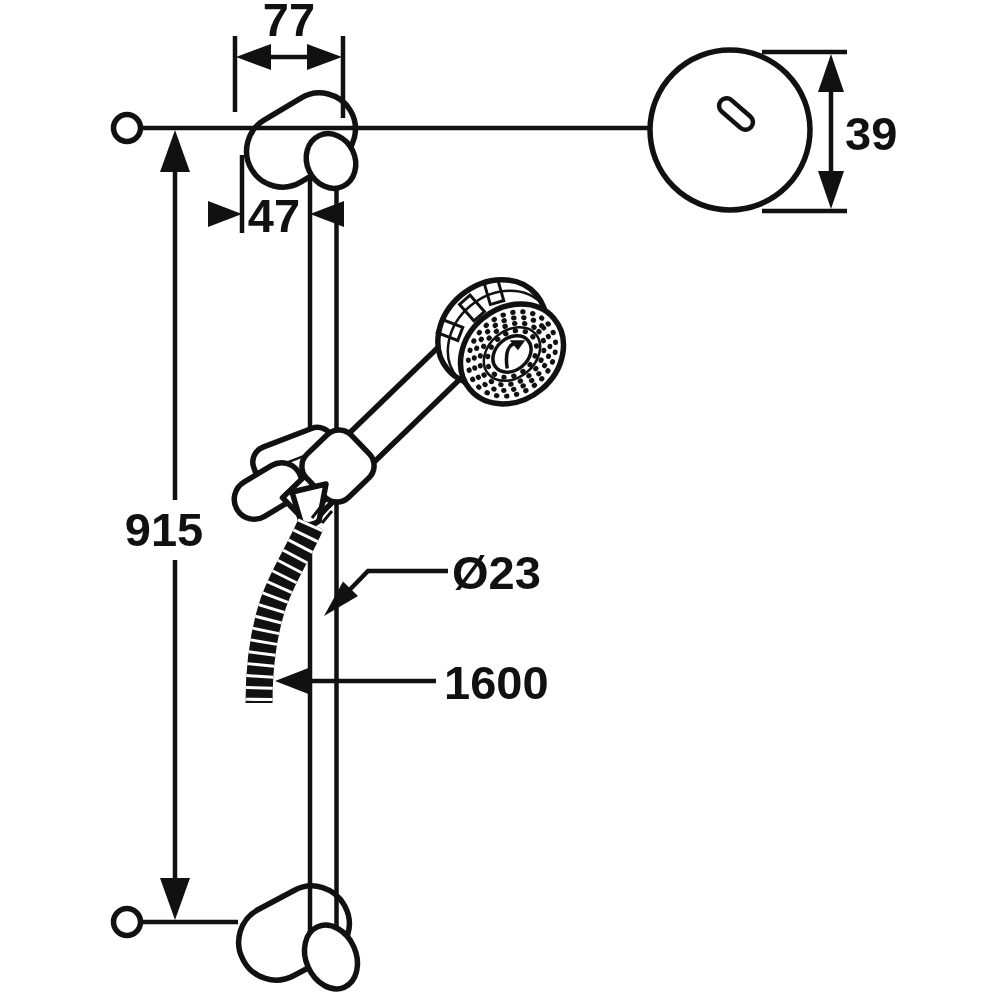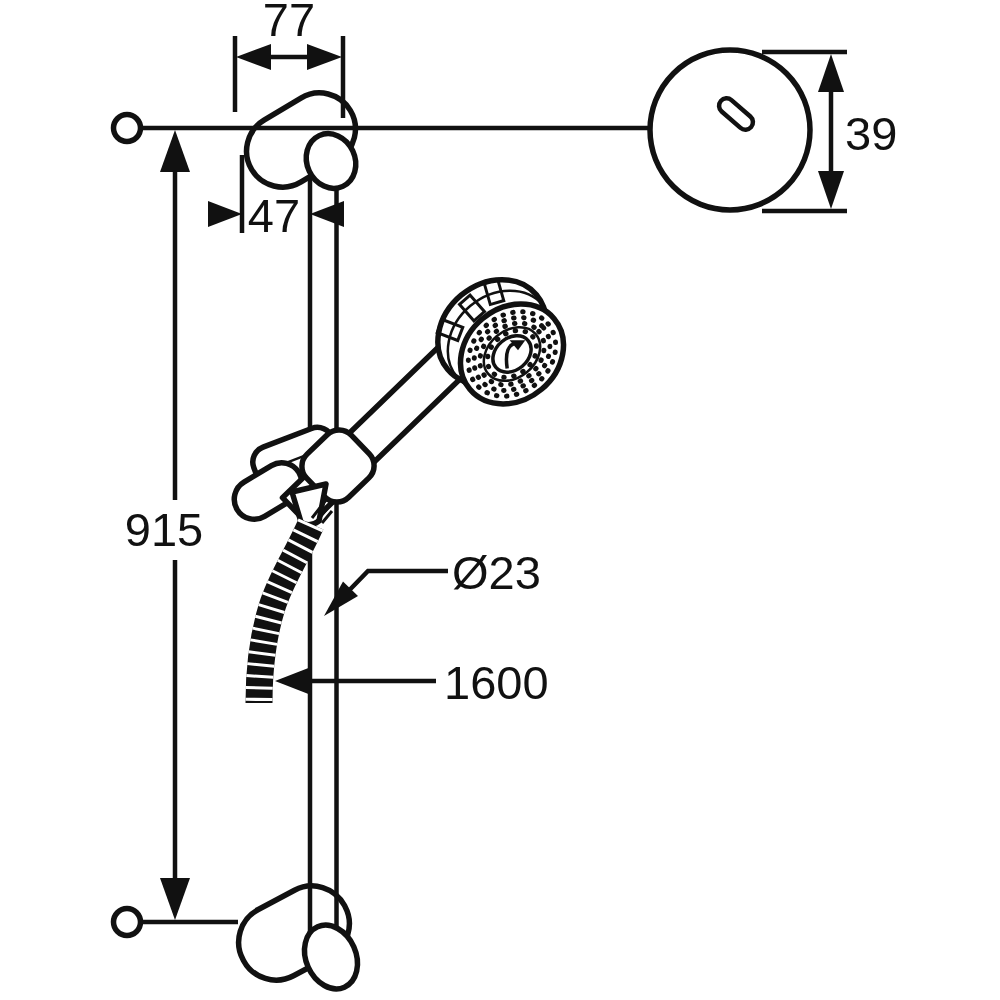--- a/index.html
+++ b/index.html
@@ -1,16 +1,16 @@
 <!DOCTYPE html>
 <html><head>
 <meta charset="utf-8">
 <style>
   html,body{margin:0;padding:0;background:#ffffff;}
-  .stage{position:relative;width:1000px;height:1000px;background:#ffffff;overflow:hidden;}
+  .stage{position:relative;width:1000px;height:1000px;background:#ffffff;overflow:hidden;font-weight:bold;}
   svg{display:block;}
   .ol{fill:#ffffff;stroke:#111111;stroke-width:5.5;stroke-linejoin:round;}
   .ln{fill:none;stroke:#111111;stroke-width:4.5;stroke-linecap:butt;}
   .thin{fill:none;stroke:#111111;stroke-width:2.5;}
   .arr{fill:#111111;stroke:none;}
   .dots{fill:none;stroke:#111111;stroke-width:5;stroke-linecap:round;stroke-dasharray:0.5 9.5;}
   .dim-label{font-family:"Liberation Sans","DejaVu Sans",sans-serif;font-size:47px;fill:#111111;}
 </style>
 </head>
 <body>

